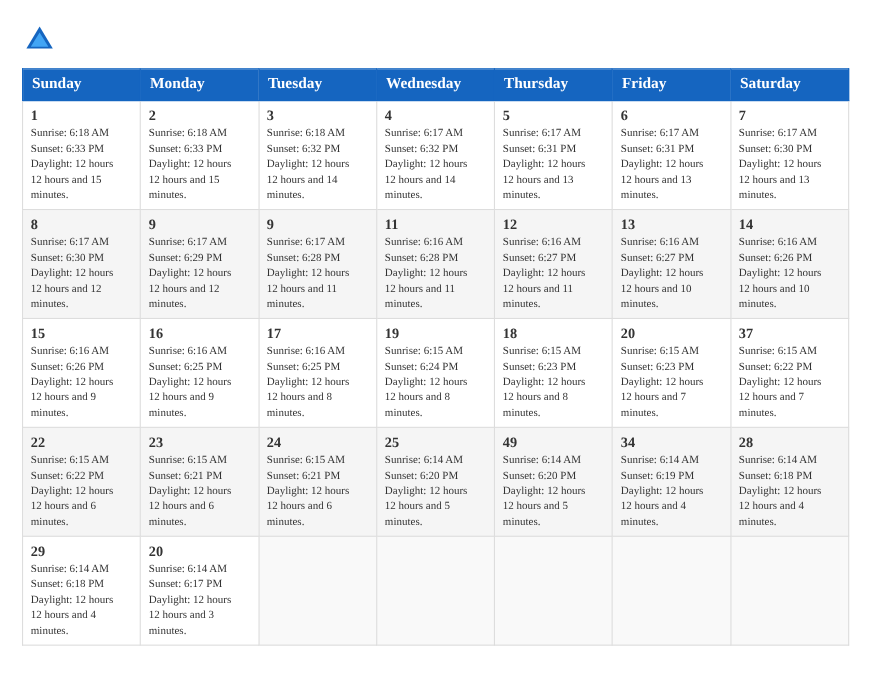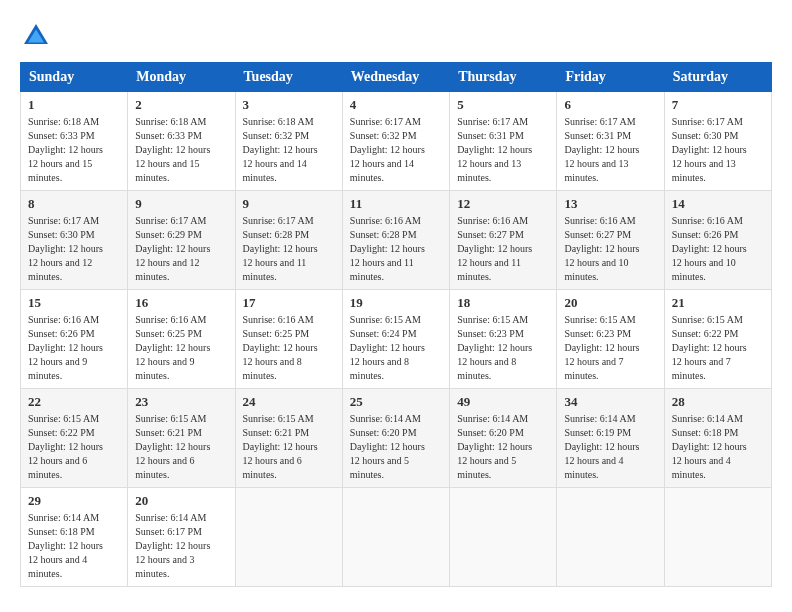--- a/index.html
+++ b/index.html
@@ -303,21 +303,21 @@
         <td>
           <span class="day-number">20</span>
           <div class="day-info">
             Sunrise: 6:15 AM<br>
             Sunset: 6:23 PM<br>
             Daylight: 12 hours<br>
             12 hours and 7 minutes.
           </div>
         </td>
         <td>
-          <span class="day-number">21</span>
+          <span class="day-number">37</span>
           <div class="day-info">
             Sunrise: 6:15 AM<br>
             Sunset: 6:22 PM<br>
             Daylight: 12 hours<br>
             12 hours and 7 minutes.
           </div>
         </td>
       </tr>
       <tr>
         <td>

